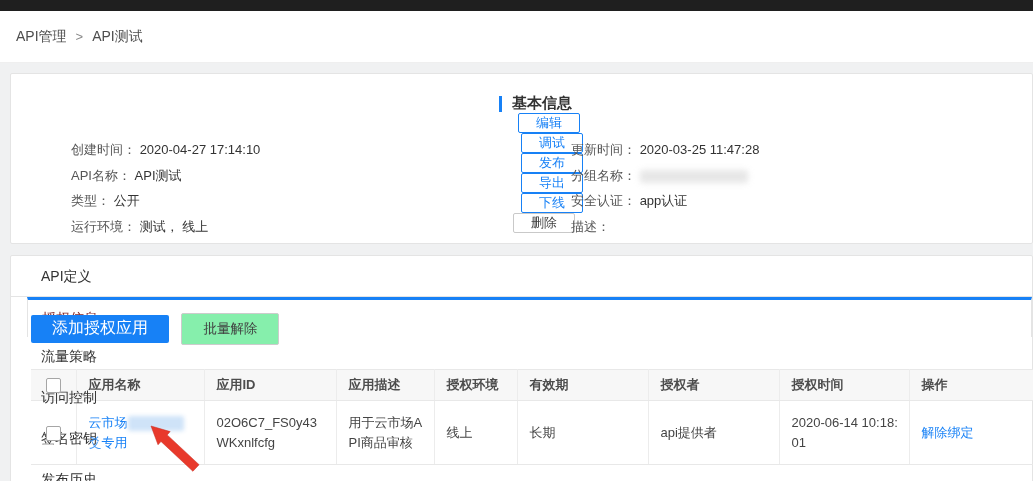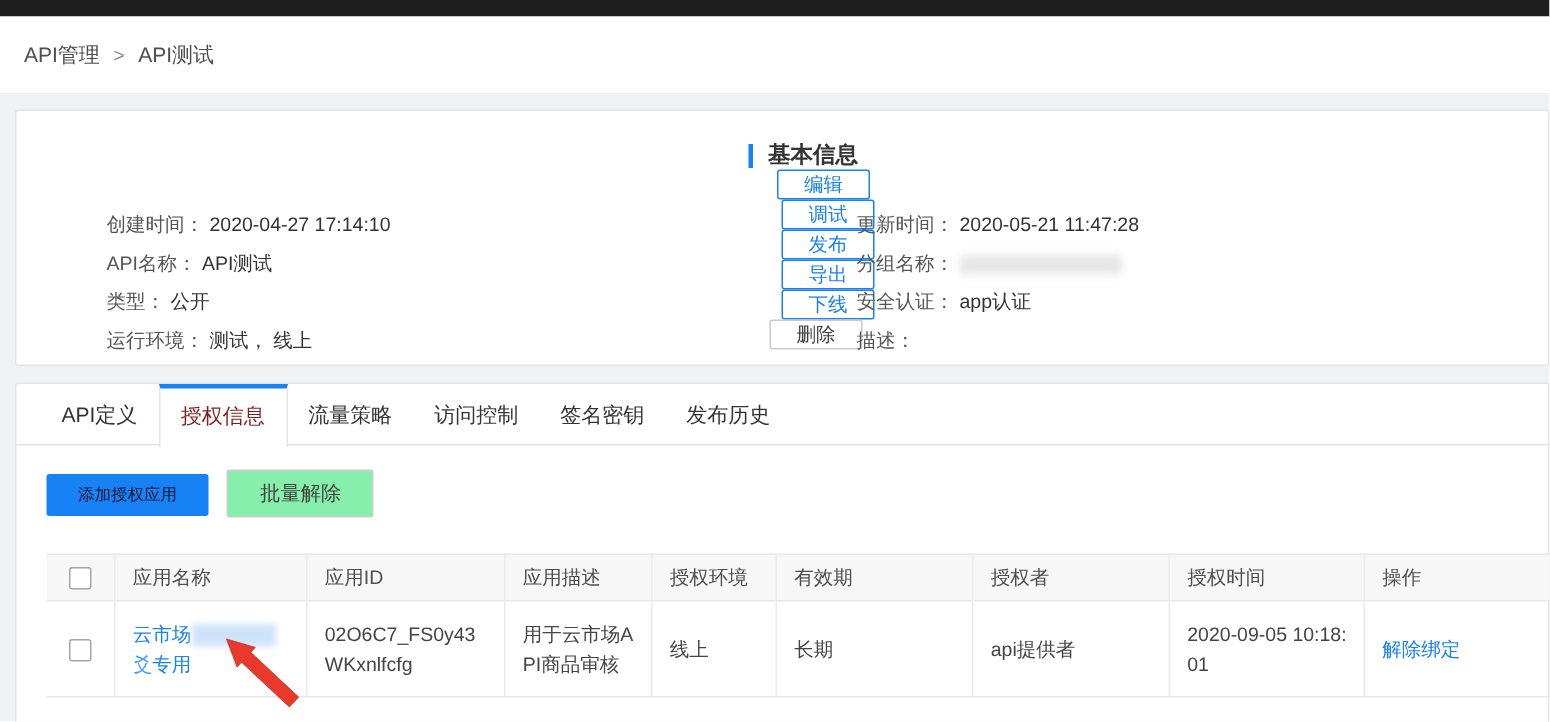--- a/index.html
+++ b/index.html
@@ -25,33 +25,33 @@
   .btn-del { color:#404040; border:1px solid #c9c9c9; margin-left:17px; }
 
   .bi-grid { display:flex; margin:11px 0 0 60px; font-size:13px; }
   .bi-col-l { width:500px; }
   .bi-row { line-height:25.5px; color:#333; }
   .bi-label { color:#555; }
   .redact-gray { display:inline-block; width:108px; height:13px; background:#d6d6d6;
                  filter:blur(3px); opacity:.6; border-radius:2px; vertical-align:middle; }
 
   .panel-tabs { min-height:407px; }
-  .tabbar { display:flex; height:41px; border-bottom:1px solid #e4e4e4; padding-left:16px; }
+  .tabbar { display:flex; height:41px; border-bottom:1px solid #e4e4e4; padding-left:16px;flex-direction:column; }
   .tab { padding:0 14px; line-height:41px; font-size:14px; color:#333; cursor:pointer; }
   .tab-active { color:#7f1d1d; border-left:1px solid #e4e4e4; border-right:1px solid #e4e4e4;
                 border-top:3px solid #1781f6; line-height:37px; height:42px; margin-bottom:-1px; background:#fff; }
   .tab-content { padding:16px 0 0 20px; }
 
-  .btn-primary { height:28px; padding:0 21px; font-size:11px; background:#1781f6; color:#0f172a;
+  .btn-primary { height:28px; padding:0 21px; font-size:16px; background:#1781f6; color:#ffffff;
                  border:none; border-radius:2px; cursor:pointer; }
   .btn-default { height:32px; padding:0 21px; font-size:13.5px; background:#86efac; color:#404040;
                  border:1px solid #ccc; border-radius:2px; margin-left:8px; cursor:pointer; }
 
   table { border-collapse:collapse; table-layout:fixed; width:1003px; margin-top:24px; font-size:13px; }
-  thead th { background:#f7f7f7; height:31px; font-weight:normal; color:#4d4d4d; text-align:left;
+  thead th { background:#f7f7f7; height:31px; font-weight:bold; color:#4d4d4d; text-align:left;
              padding:0 0 0 12px; border-top:1px solid #e8e8e8; border-bottom:1px solid #e8e8e8;
              border-right:1px solid #ececec; }
   tbody td { height:64px; border-bottom:1px solid #e8e8e8; border-right:1px solid #ececec;
              padding:0 8px 0 12px; color:#444; vertical-align:middle; line-height:20px; word-break:break-all; }
   .cell-check { text-align:center; padding:0 !important; }
   .checkbox { width:15px; height:15px; border:1px solid #a6a6a6; border-radius:2px; background:#fff;
               display:inline-block; vertical-align:middle; cursor:pointer; }
   .link { color:#1781f6; cursor:pointer; text-decoration:none; }
   .redact-blue { display:inline-block; width:56px; height:15px; background:#cfe3f8; filter:blur(2px);
                  border-radius:2px; vertical-align:middle; }
@@ -97,21 +97,21 @@
           <span>公开</span>
         </div>
         <div class="bi-row">
           <span class="bi-label">运行环境：</span>
           <span>测试， 线上</span>
         </div>
       </div>
       <div class="bi-col-r">
         <div class="bi-row">
           <span class="bi-label">更新时间：</span>
-          <span>2020-05-21 11:47:28</span>
+          <span>2020-03-25 11:47:28</span>
         </div>
         <div class="bi-row">
           <span class="bi-label">分组名称：</span>
           <span class="redact-gray"></span>
         </div>
         <div class="bi-row">
           <span class="bi-label">安全认证：</span>
           <span>app认证</span>
         </div>
         <div class="bi-row">
@@ -167,21 +167,21 @@
           <tr>
             <td class="cell-check"><span class="checkbox"></span></td>
             <td>
               <a class="link"><span>云市场</span><span class="redact-blue"></span><span class="frag">爻</span><span>专用</span></a>
             </td>
             <td>02O6C7_FS0y43WKxnlfcfg</td>
             <td>用于云市场API商品审核</td>
             <td>线上</td>
             <td>长期</td>
             <td>api提供者</td>
-            <td>2020-09-05 10:18:01</td>
+            <td>2020-06-14 10:18:01</td>
             <td>
               <a class="link">解除绑定</a>
             </td>
           </tr>
         </tbody>
       </table>
     </div>
   </div>
 </div>
 

